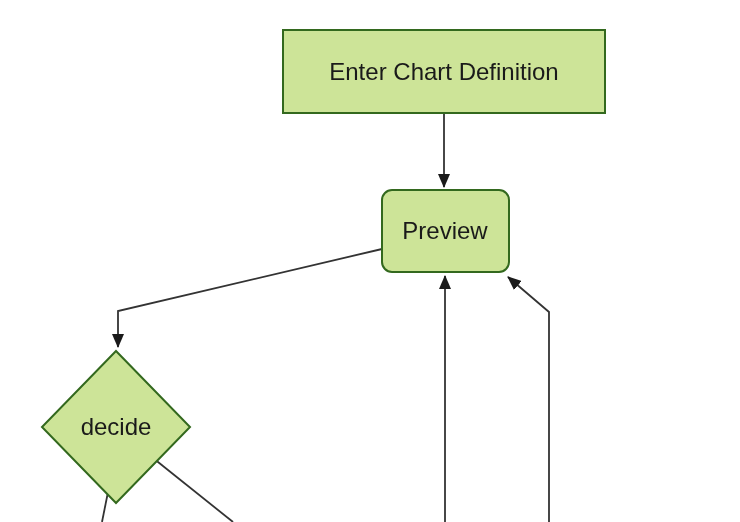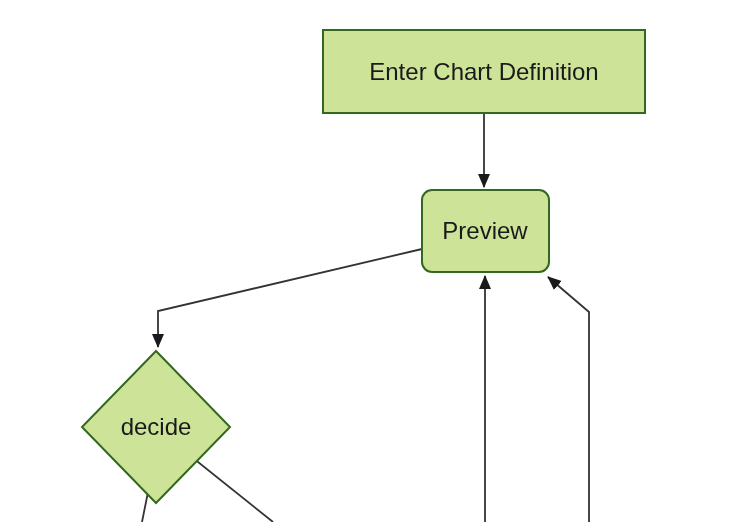--- a/index.html
+++ b/index.html
@@ -8,21 +8,20 @@
     width: 740px;
     height: 522px;
     background: var(--background, #ffffff);
     overflow: hidden;
     font-family: "Liberation Sans", sans-serif;
   }
   .canvas {
     position: relative;
     width: 620px;
     height: 522px;
-    padding-left: 40px;
   }
   svg.flowchart {
     display: block;
     width: 740px;
     height: 522px;
   }
   .edge {
     fill: none;
     stroke: var(--edge, #333333);
     stroke-width: 1.8px;

